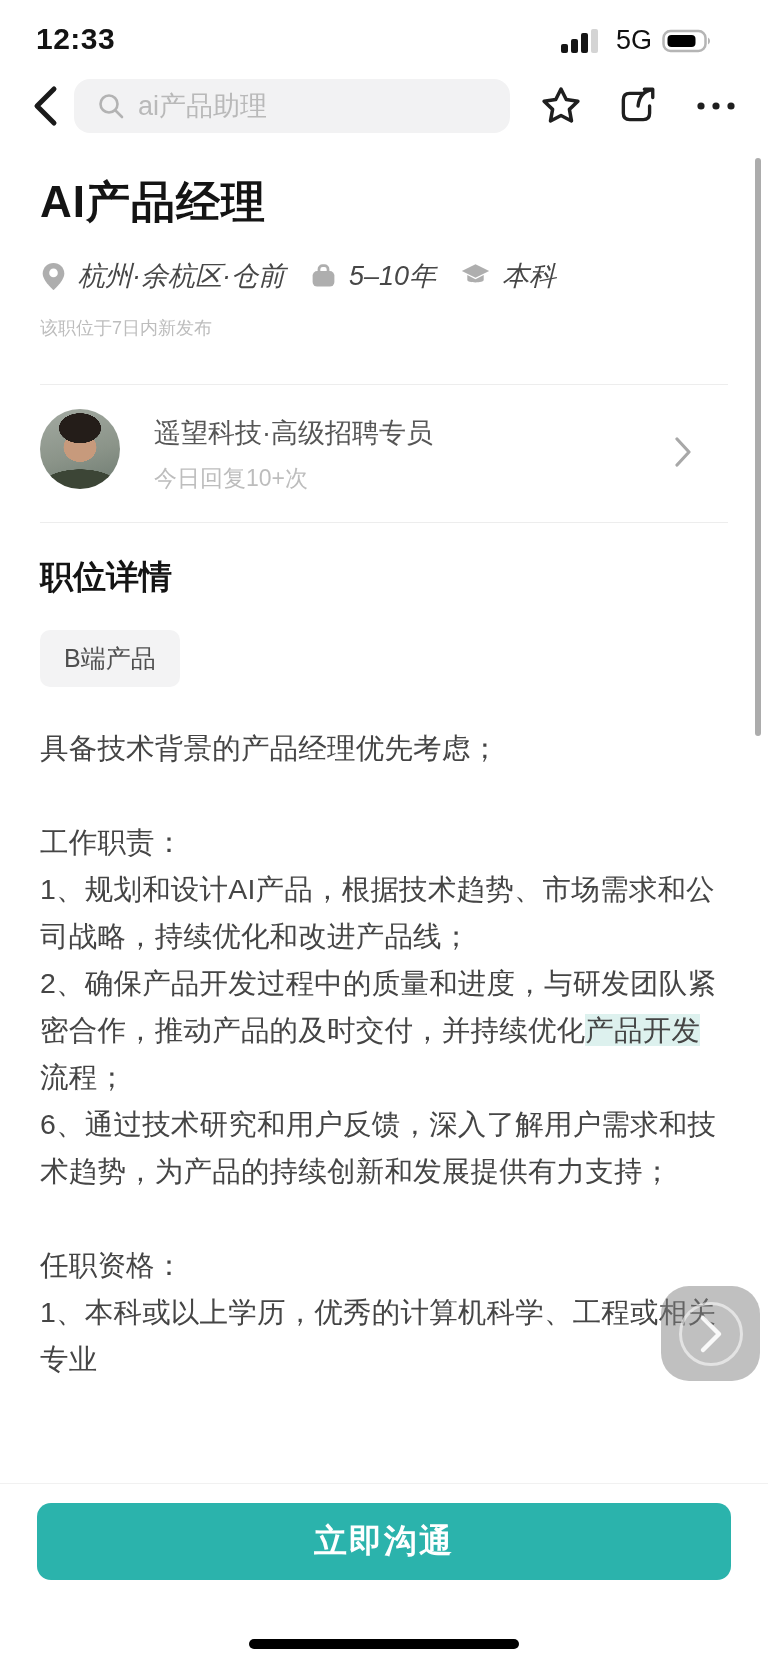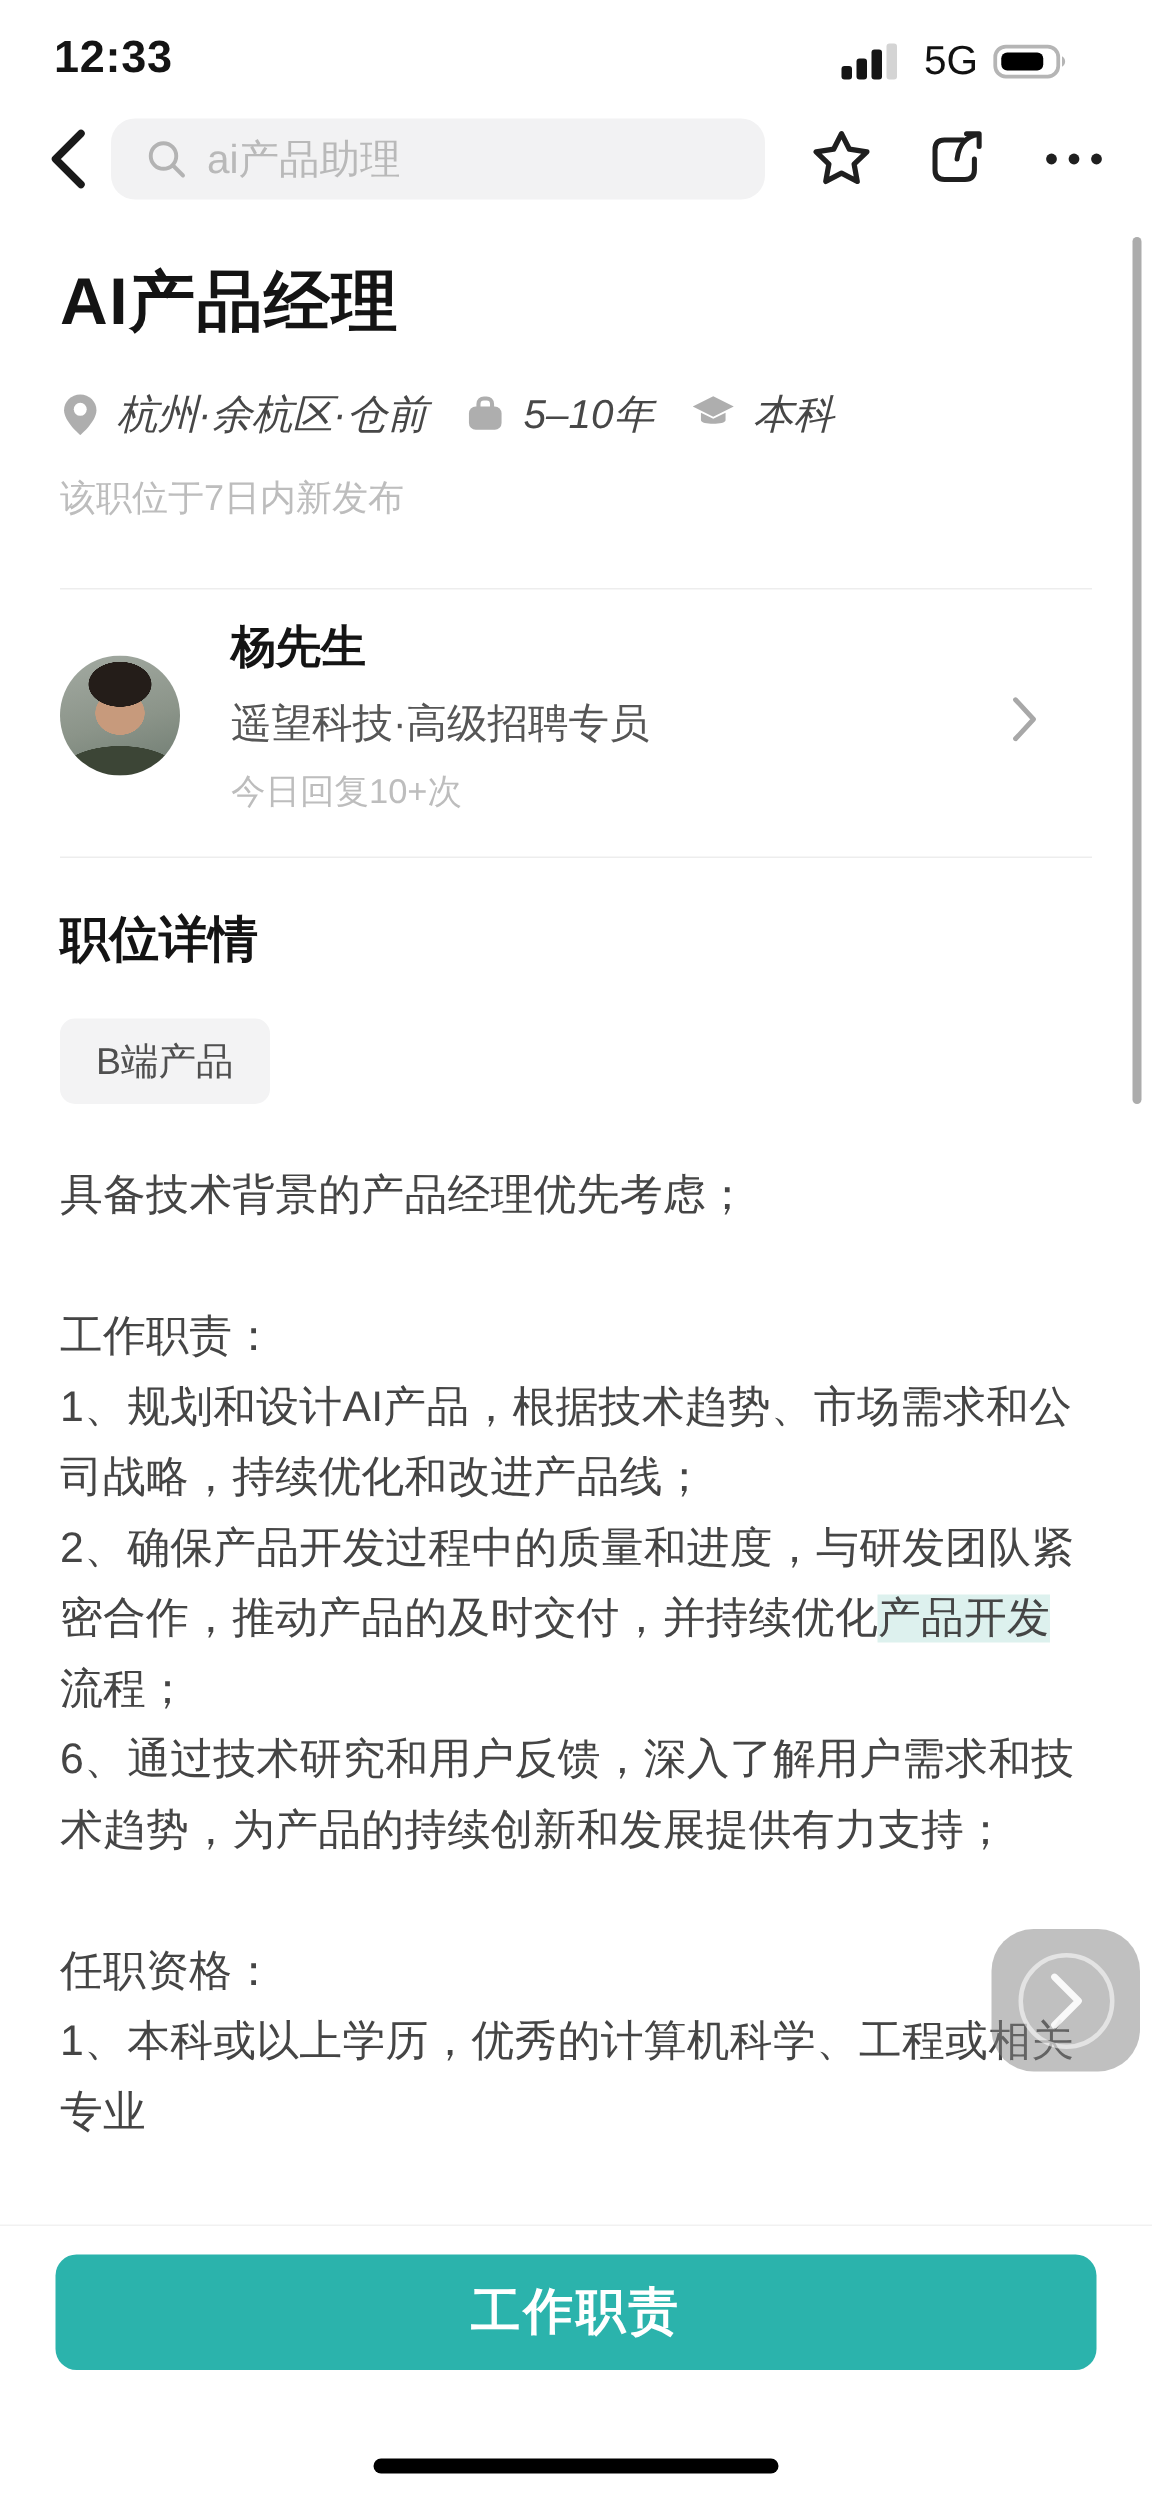--- a/index.html
+++ b/index.html
@@ -27,21 +27,21 @@
   .search-pill input::placeholder { color:#b9b9b9; opacity:1; }
   .nav-ico { display:flex; align-items:center; justify-content:center; cursor:pointer; }
   .fav { margin-left:30px; } .shr { margin-left:34px; } .mor { margin-left:36px; }
   
   .content { padding:0 40px; }
   .title-row { margin-top:26px; display:flex; align-items:center; }
   .job-title { font-size:44px; font-weight:700; color:#141414; line-height:52px; letter-spacing:1px; }
   .job-salary { margin-left:auto; margin-top:10px; font-size:31px; font-weight:600; color:#27a8a4; letter-spacing:.5px; }
   .meta-row { margin-top:30px; display:flex; align-items:flex-end; gap:24px;font-style:italic; }
   .meta-item { display:flex; align-items:center; gap:11px; font-size:27px; color:#474747; }
-  .posted { margin-top:22px; font-size:24px; color:#bdbdbd; }
+  .posted { margin-top:22px; font-size:18px; color:#bdbdbd; }
   .divider { margin-top:44px; border-top:1px solid #ededed; }
   .divider2 { border-top:1px solid #ededed; }
   
   .recruiter { position:relative; padding:18px 0 28px; display:flex; align-items:center; cursor:pointer; }
   .avatar { width:80px; height:80px; border-radius:50%; flex:0 0 80px; overflow:hidden;
     background:
       radial-gradient(ellipse 42% 30% at 50% 24%, #241d19 0 62%, rgba(36,29,25,0) 63%),
       radial-gradient(ellipse 34% 30% at 50% 48%, #c79a7c 0 60%, rgba(199,154,124,0) 61%),
       radial-gradient(ellipse 70% 32% at 50% 98%, #3c4536 0 70%, rgba(60,69,54,0) 71%),
       linear-gradient(165deg,#a3aaa2 0%, #8b9489 55%, #6d7a70 100%);
@@ -182,21 +182,20 @@
     </span>
   </div>
 
   <div class="posted">该职位于7日内新发布</div>
 
   <div class="divider"></div>
 
   <div class="recruiter">
     <div class="avatar"></div>
     <div class="rec-info">
-      <div class="rec-name">杨先生</div>
       <div class="rec-co">遥望科技·高级招聘专员</div>
       <div class="rec-reply">今日回复10+次</div>
     </div>
     <span class="rec-chevron">
       <svg width="17" height="30" viewBox="0 0 17 30">
         <polyline points="2,2 14,15 2,28" fill="none" stroke="#a8a8a8" stroke-width="3.2" stroke-linecap="round" stroke-linejoin="round"></polyline>
       </svg>
     </span>
   </div>
 
@@ -225,15 +224,15 @@
       <svg width="26" height="40" viewBox="0 0 26 40">
         <polyline points="5,4 21,20 5,36" fill="none" stroke="rgba(255,255,255,0.9)" stroke-width="4.5" stroke-linecap="round" stroke-linejoin="round"></polyline>
       </svg>
     </span>
   </div>
 </div>
 
 <div class="scroll-thumb"></div>
 
 <div class="bottom-bar">
-  <button class="contact-btn">工作职责</button>
+  <button class="contact-btn">立即沟通</button>
   <div class="home-indicator"></div>
 </div>
 
 </body></html>

